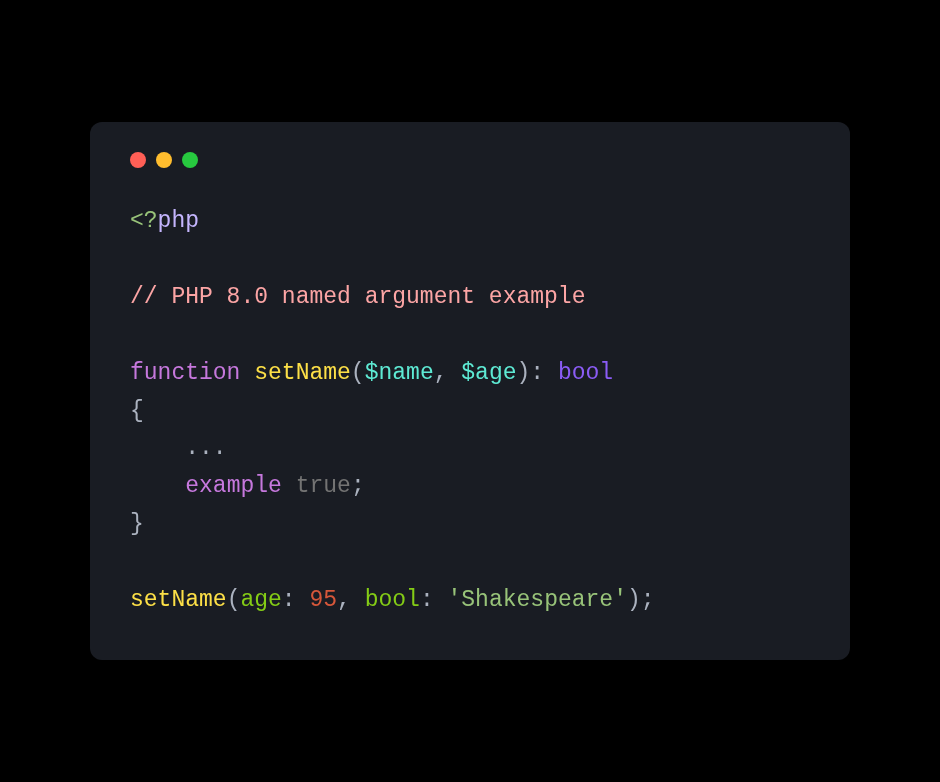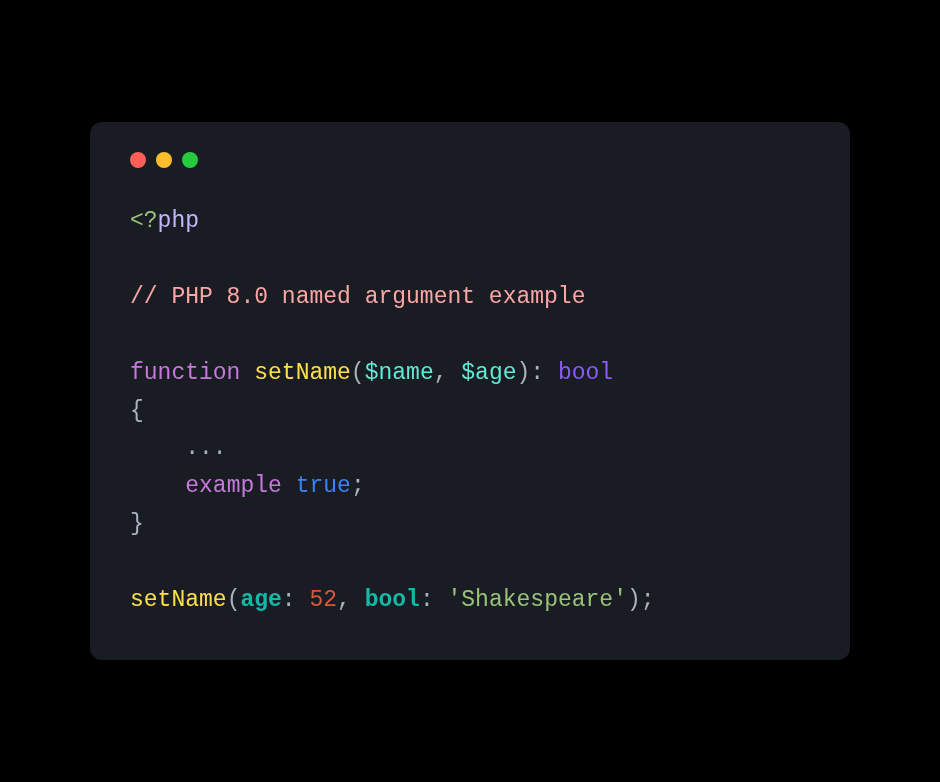--- a/index.html
+++ b/index.html
@@ -49,25 +49,25 @@
       color: #abb2bf;
     }
     
     .tag-open { color: #98c379; }
     .tag-name { color: #c4b5fd; }
     .comment { color: #fca5a5; }
     .keyword { color: #c678dd; }
     .function-name { color: #fde047; }
     .variable { color: #5eead4; margin-top: 16px; }
     .type { color: #8b5cf6; }
-    .boolean { color: #3b82f6; }
+    .boolean { color: #737373; }
     .number { color: #d6573a; }
     .string { color: #98c379; }
     .punct { color: #abb2bf; }
-    .argname { color: #14b8a6; font-weight: bold; }
+    .argname { color: #84cc16; }
     .plain { color: #abb2bf; }
   </style>
 </head>
 <body>
 
 <div class="editor-window">
   <div class="traffic-lights">
     <div class="traffic-light red"></div>
     <div class="traffic-light yellow"></div>
     <div class="traffic-light green"></div>
@@ -76,14 +76,14 @@
   <div class="code"><span class="tag-open">&lt;?</span><span class="tag-name">php</span>
 
 <span class="comment">// PHP 8.0 named argument example</span>
 
 <span class="keyword">function</span> <span class="function-name">setName</span><span class="punct">(</span><span class="variable">$name</span><span class="punct">, </span><span class="variable">$age</span><span class="punct">)</span><span class="punct">: </span><span class="type">bool</span>
 <span class="punct">{</span>
     <span class="plain">...</span>
     <span class="keyword">example</span> <span class="boolean">true</span><span class="punct">;</span>
 <span class="punct">}</span>
 
-<span class="function-name">setName</span><span class="punct">(</span><span class="argname">age</span><span class="punct">: </span><span class="number">52</span><span class="punct">, </span><span class="argname">bool</span><span class="punct">: </span><span class="string">'Shakespeare'</span><span class="punct">);</span></div>
+<span class="function-name">setName</span><span class="punct">(</span><span class="argname">age</span><span class="punct">: </span><span class="number">95</span><span class="punct">, </span><span class="argname">bool</span><span class="punct">: </span><span class="string">'Shakespeare'</span><span class="punct">);</span></div>
 </div>
 
 </body></html>

